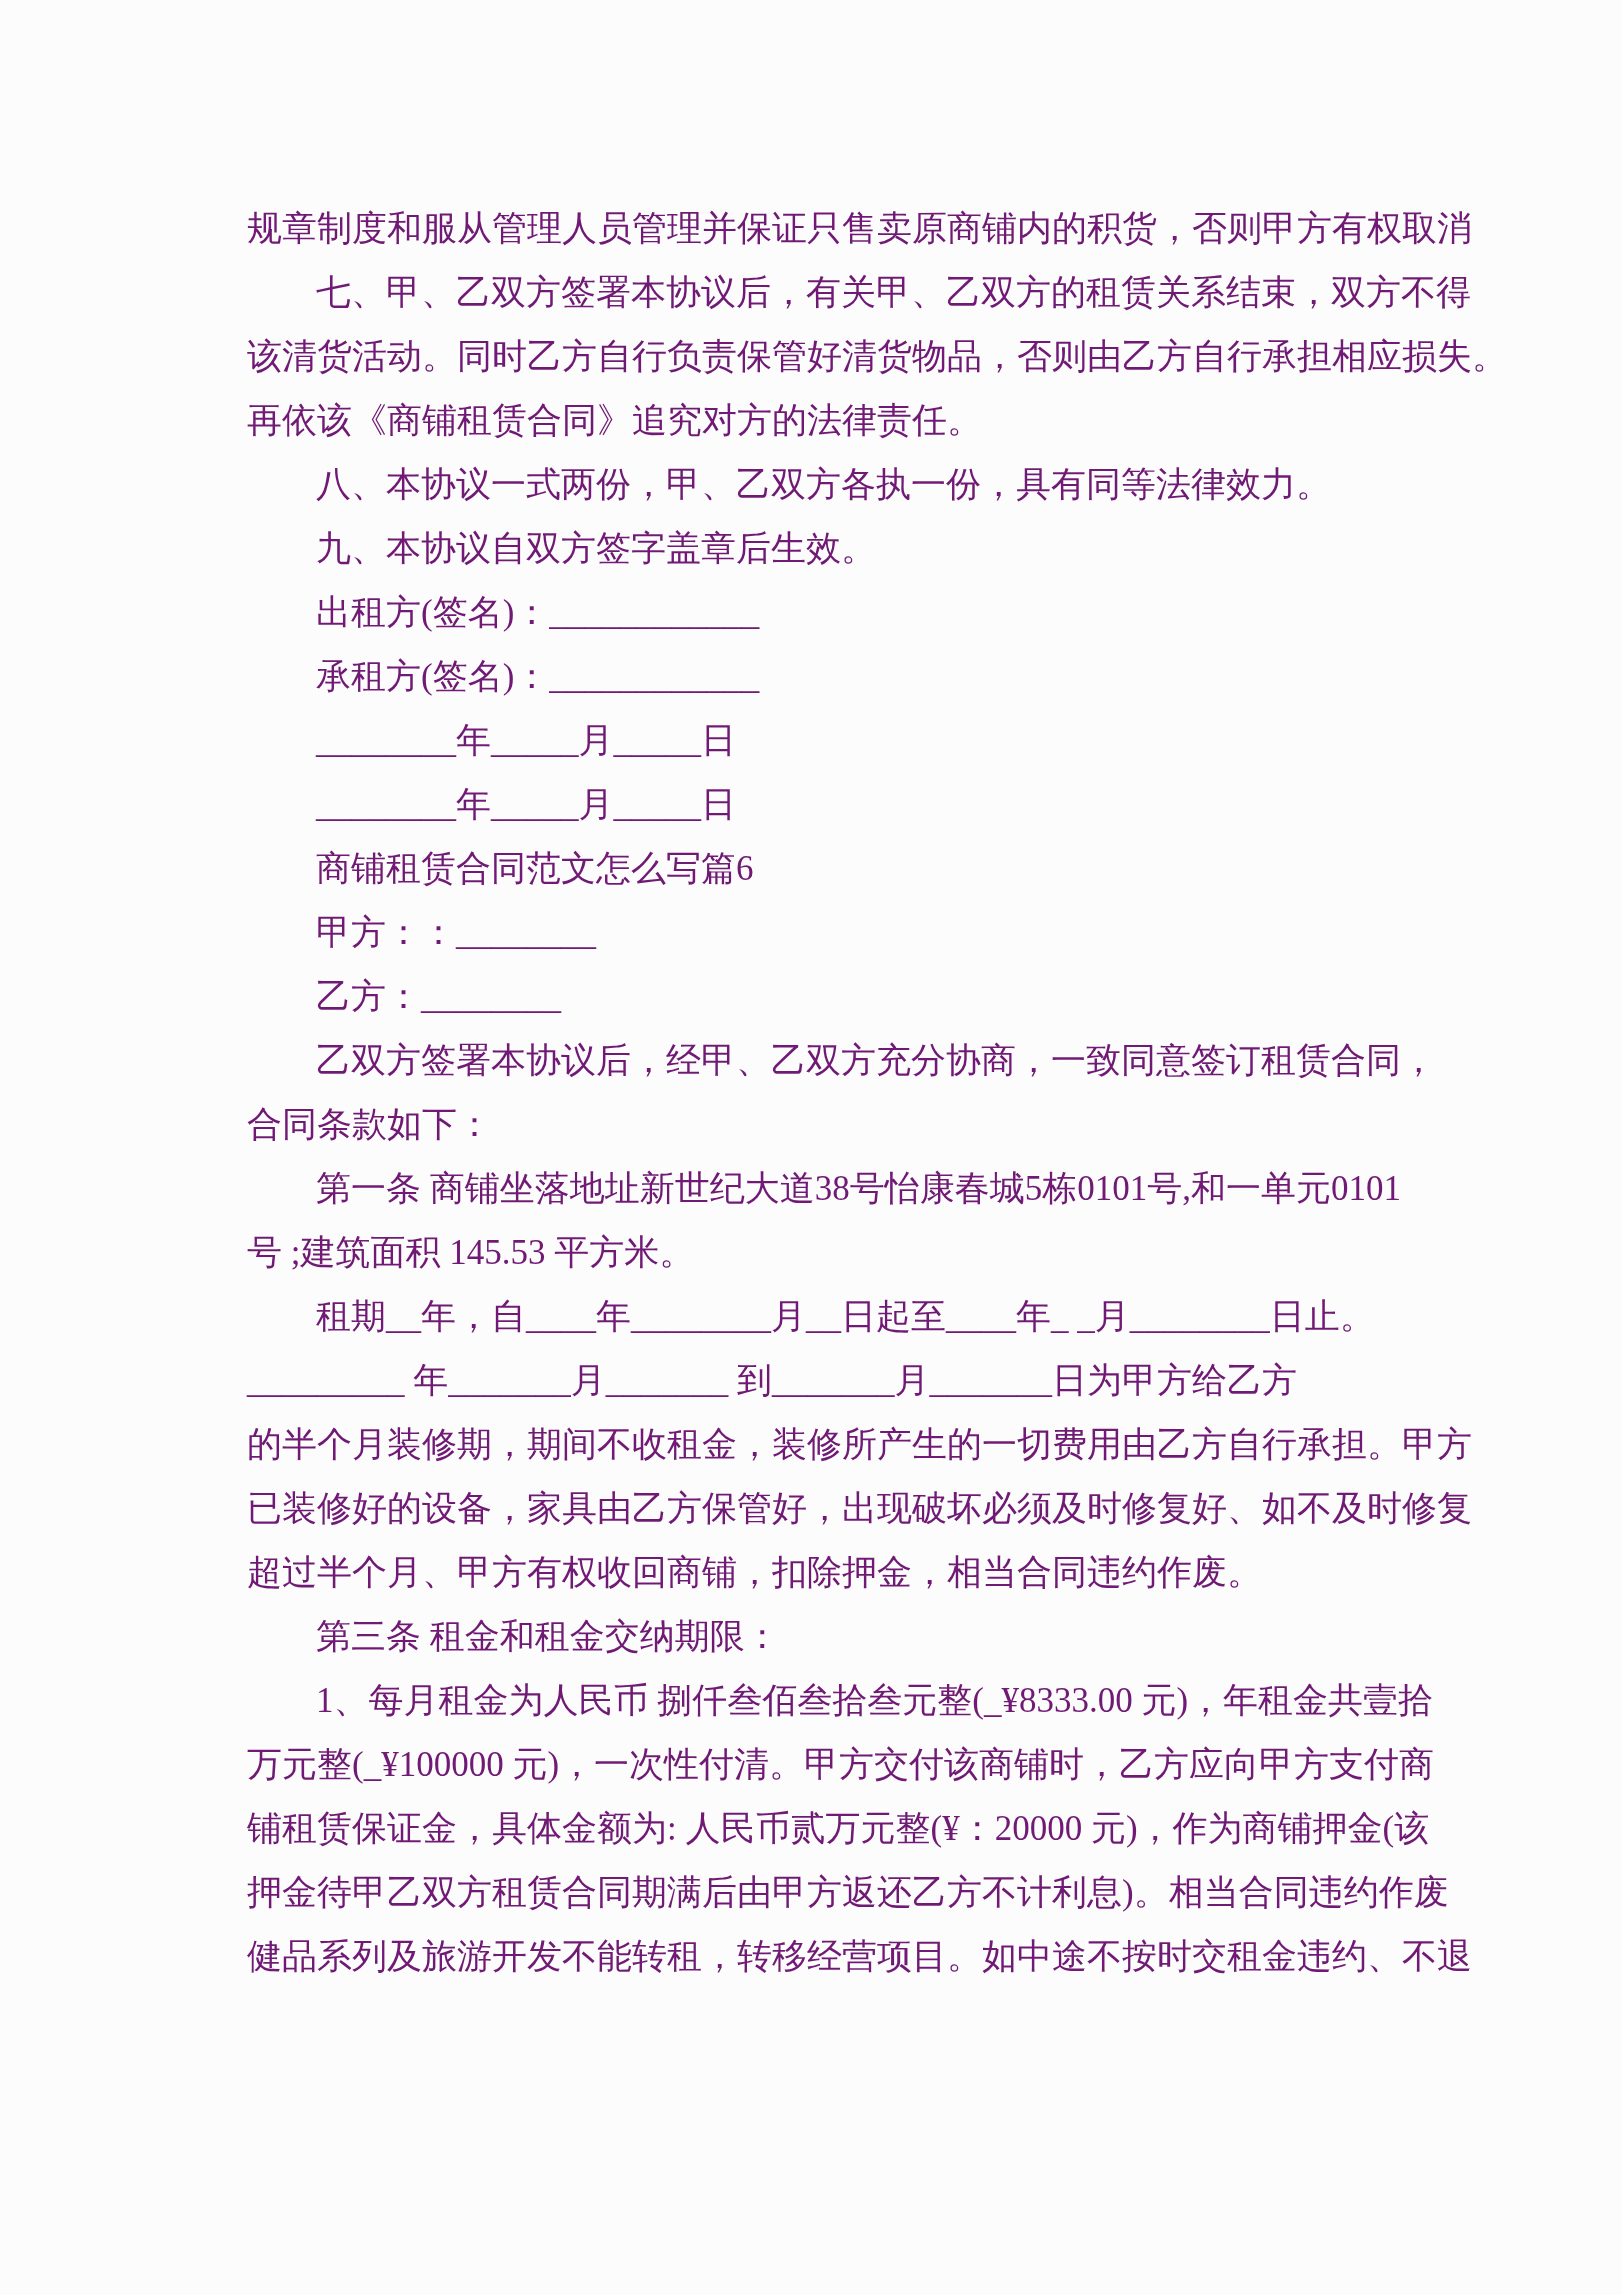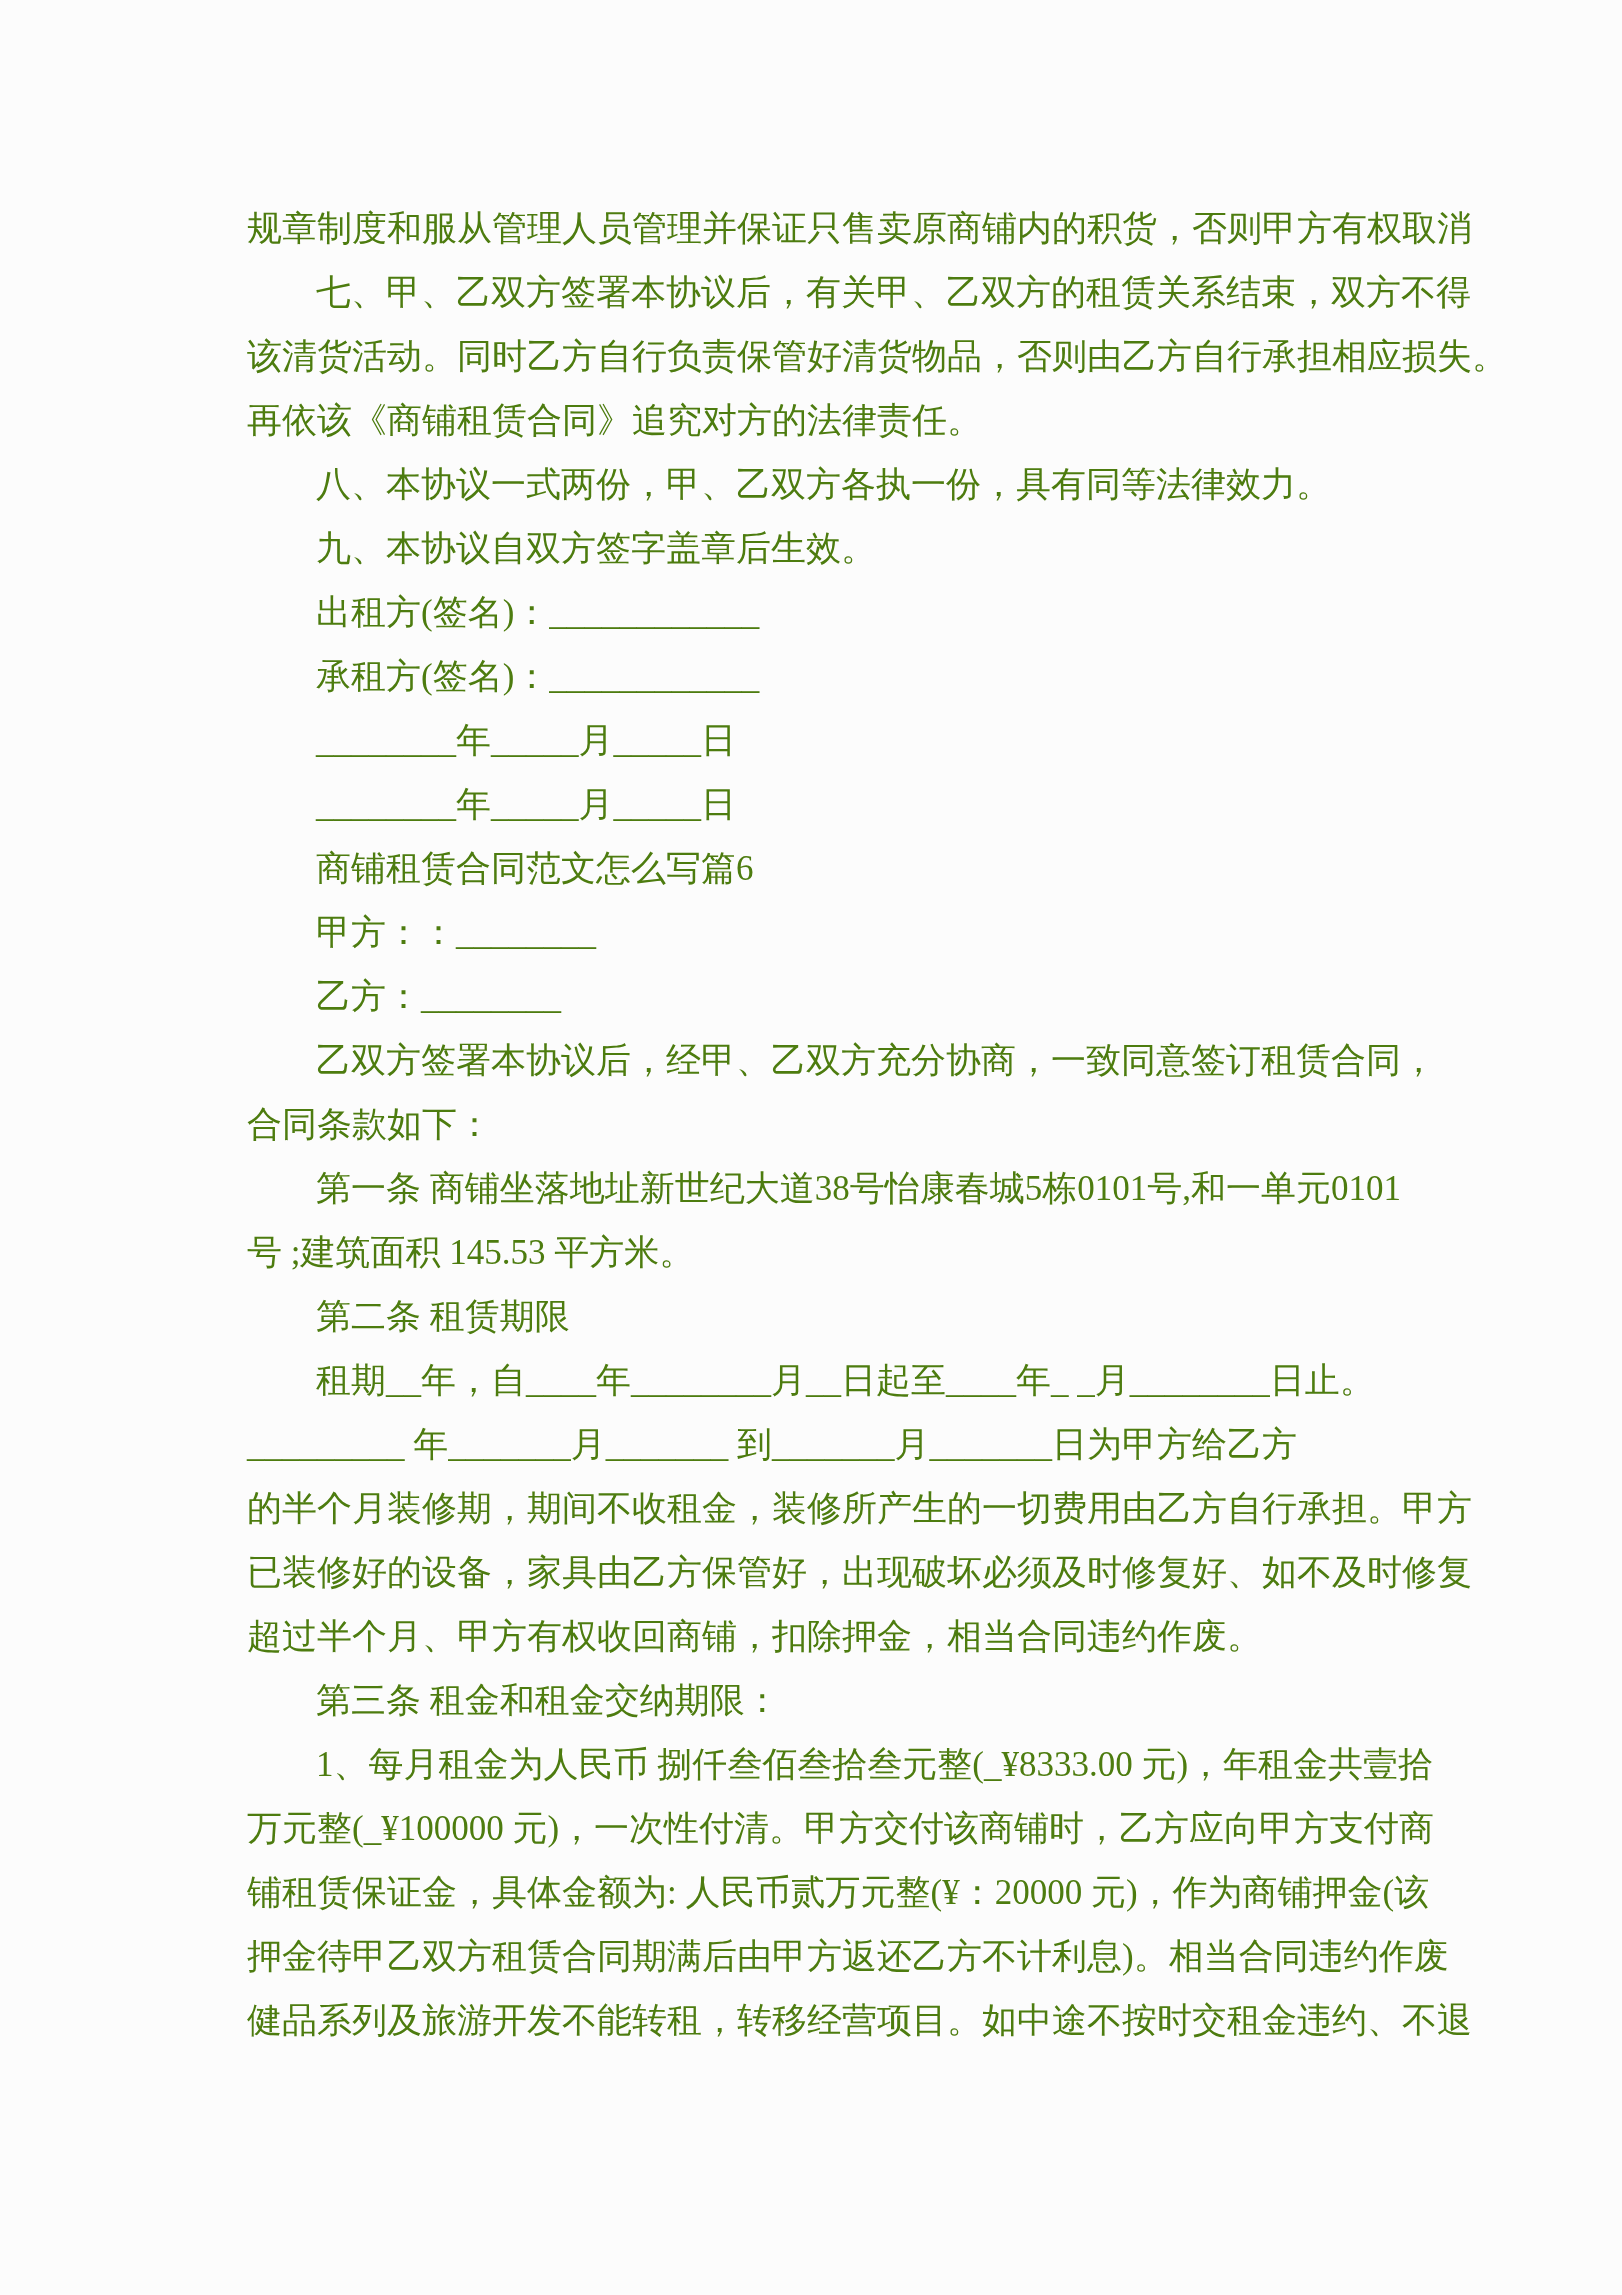--- a/index.html
+++ b/index.html
@@ -17,21 +17,21 @@
     width: 1623px;
     height: 2295px;
     background: #fcfcfc;
     overflow: hidden;
   }
   .content {
     position: absolute;
     left: 247px;
     top: 197px;
     width: 1152px;
-    color: #4d7c0f;
+    color: #701a75;
     font-size: 35px;
     line-height: 64px;
     letter-spacing: 0px;
     text-align: left;
     white-space: nowrap;
   }
   .ln {
     height: 64px;
   }
   .ln.indent {
@@ -53,21 +53,20 @@
     <div class="ln indent">承租方(签名)：____________</div>
     <div class="ln indent">________年_____月_____日</div>
     <div class="ln indent">________年_____月_____日</div>
     <div class="ln indent">商铺租赁合同范文怎么写篇6</div>
     <div class="ln indent">甲方：：________</div>
     <div class="ln indent">乙方：________</div>
     <div class="ln indent">乙双方签署本协议后，经甲、乙双方充分协商，一致同意签订租赁合同，</div>
     <div class="ln">合同条款如下：</div>
     <div class="ln indent">第一条 商铺坐落地址新世纪大道38号怡康春城5栋0101号,和一单元0101</div>
     <div class="ln">号 ;建筑面积 145.53 平方米。</div>
-    <div class="ln indent">第二条 租赁期限</div>
     <div class="ln indent">租期__年，自____年________月__日起至____年_ _月________日止。</div>
     <div class="ln">_________ 年_______月_______ 到_______月_______日为甲方给乙方</div>
     <div class="ln">的半个月装修期，期间不收租金，装修所产生的一切费用由乙方自行承担。甲方</div>
     <div class="ln">已装修好的设备，家具由乙方保管好，出现破坏必须及时修复好、如不及时修复</div>
     <div class="ln">超过半个月、甲方有权收回商铺，扣除押金，相当合同违约作废。</div>
     <div class="ln indent">第三条 租金和租金交纳期限：</div>
     <div class="ln indent">1、每月租金为人民币 捌仟叁佰叁拾叁元整(_¥8333.00 元)，年租金共壹拾</div>
     <div class="ln">万元整(_¥100000 元)，一次性付清。甲方交付该商铺时，乙方应向甲方支付商</div>
     <div class="ln">铺租赁保证金，具体金额为: 人民币贰万元整(¥：20000 元)，作为商铺押金(该</div>
     <div class="ln">押金待甲乙双方租赁合同期满后由甲方返还乙方不计利息)。相当合同违约作废</div>

